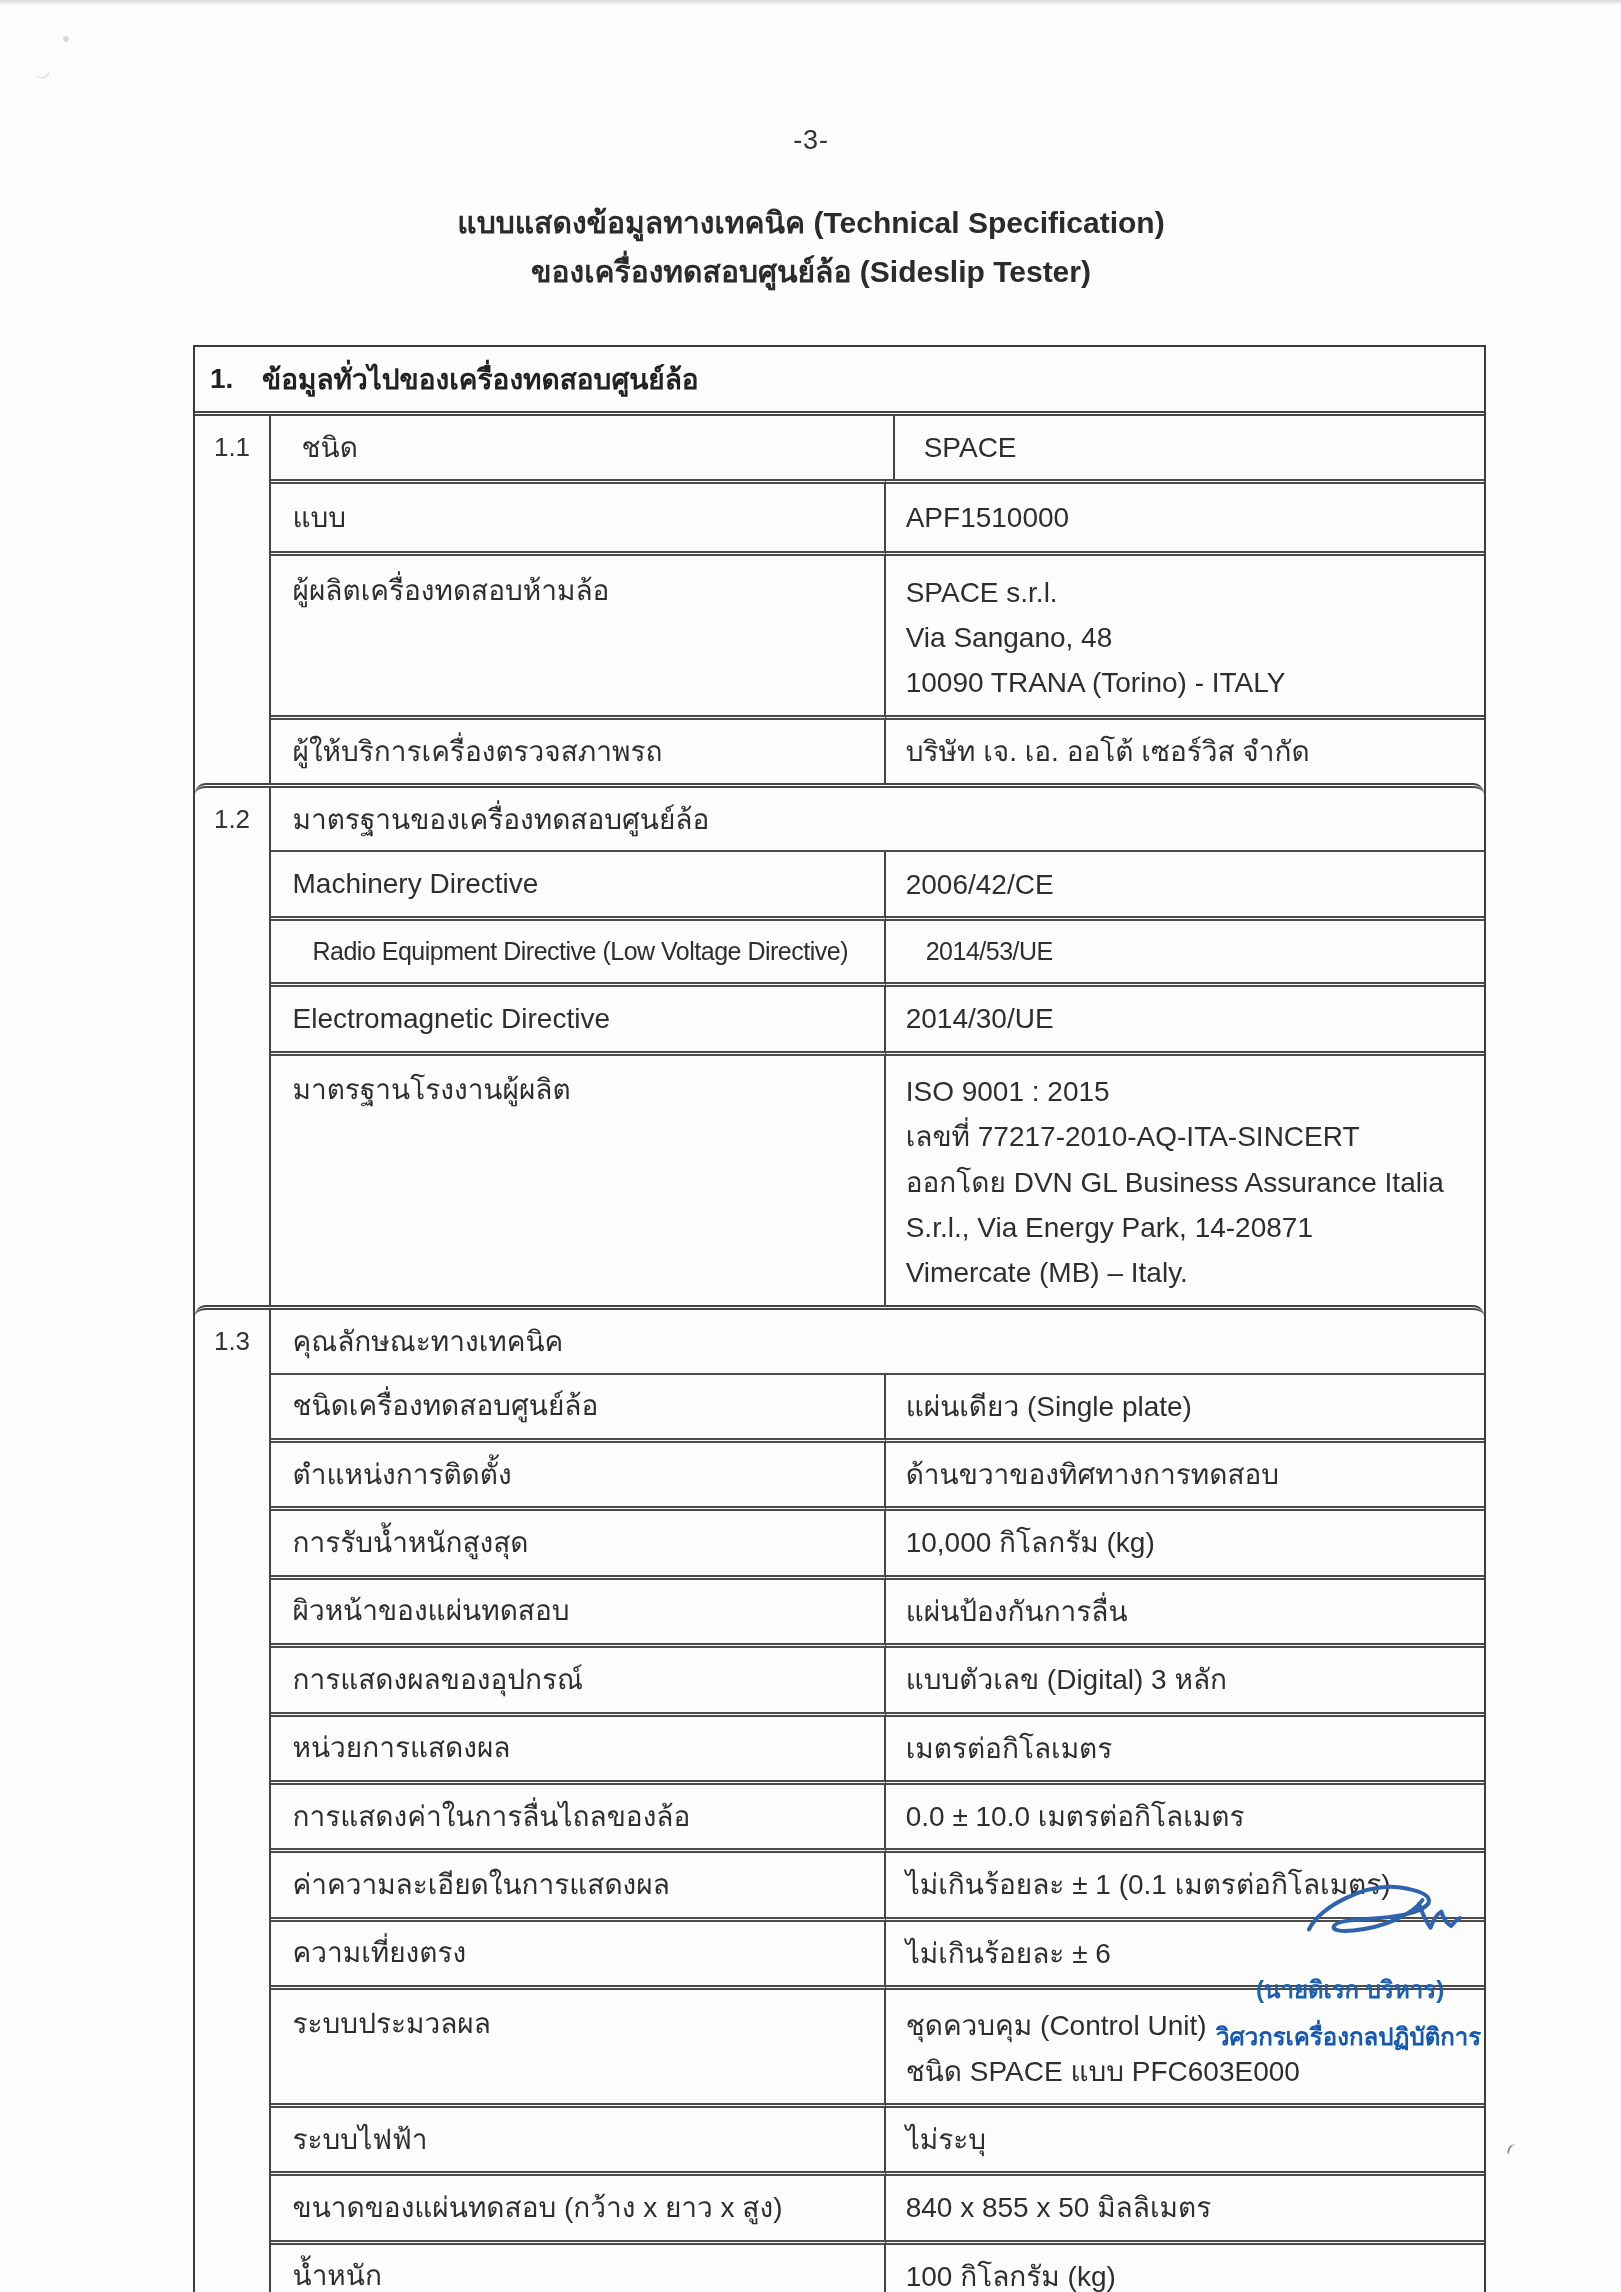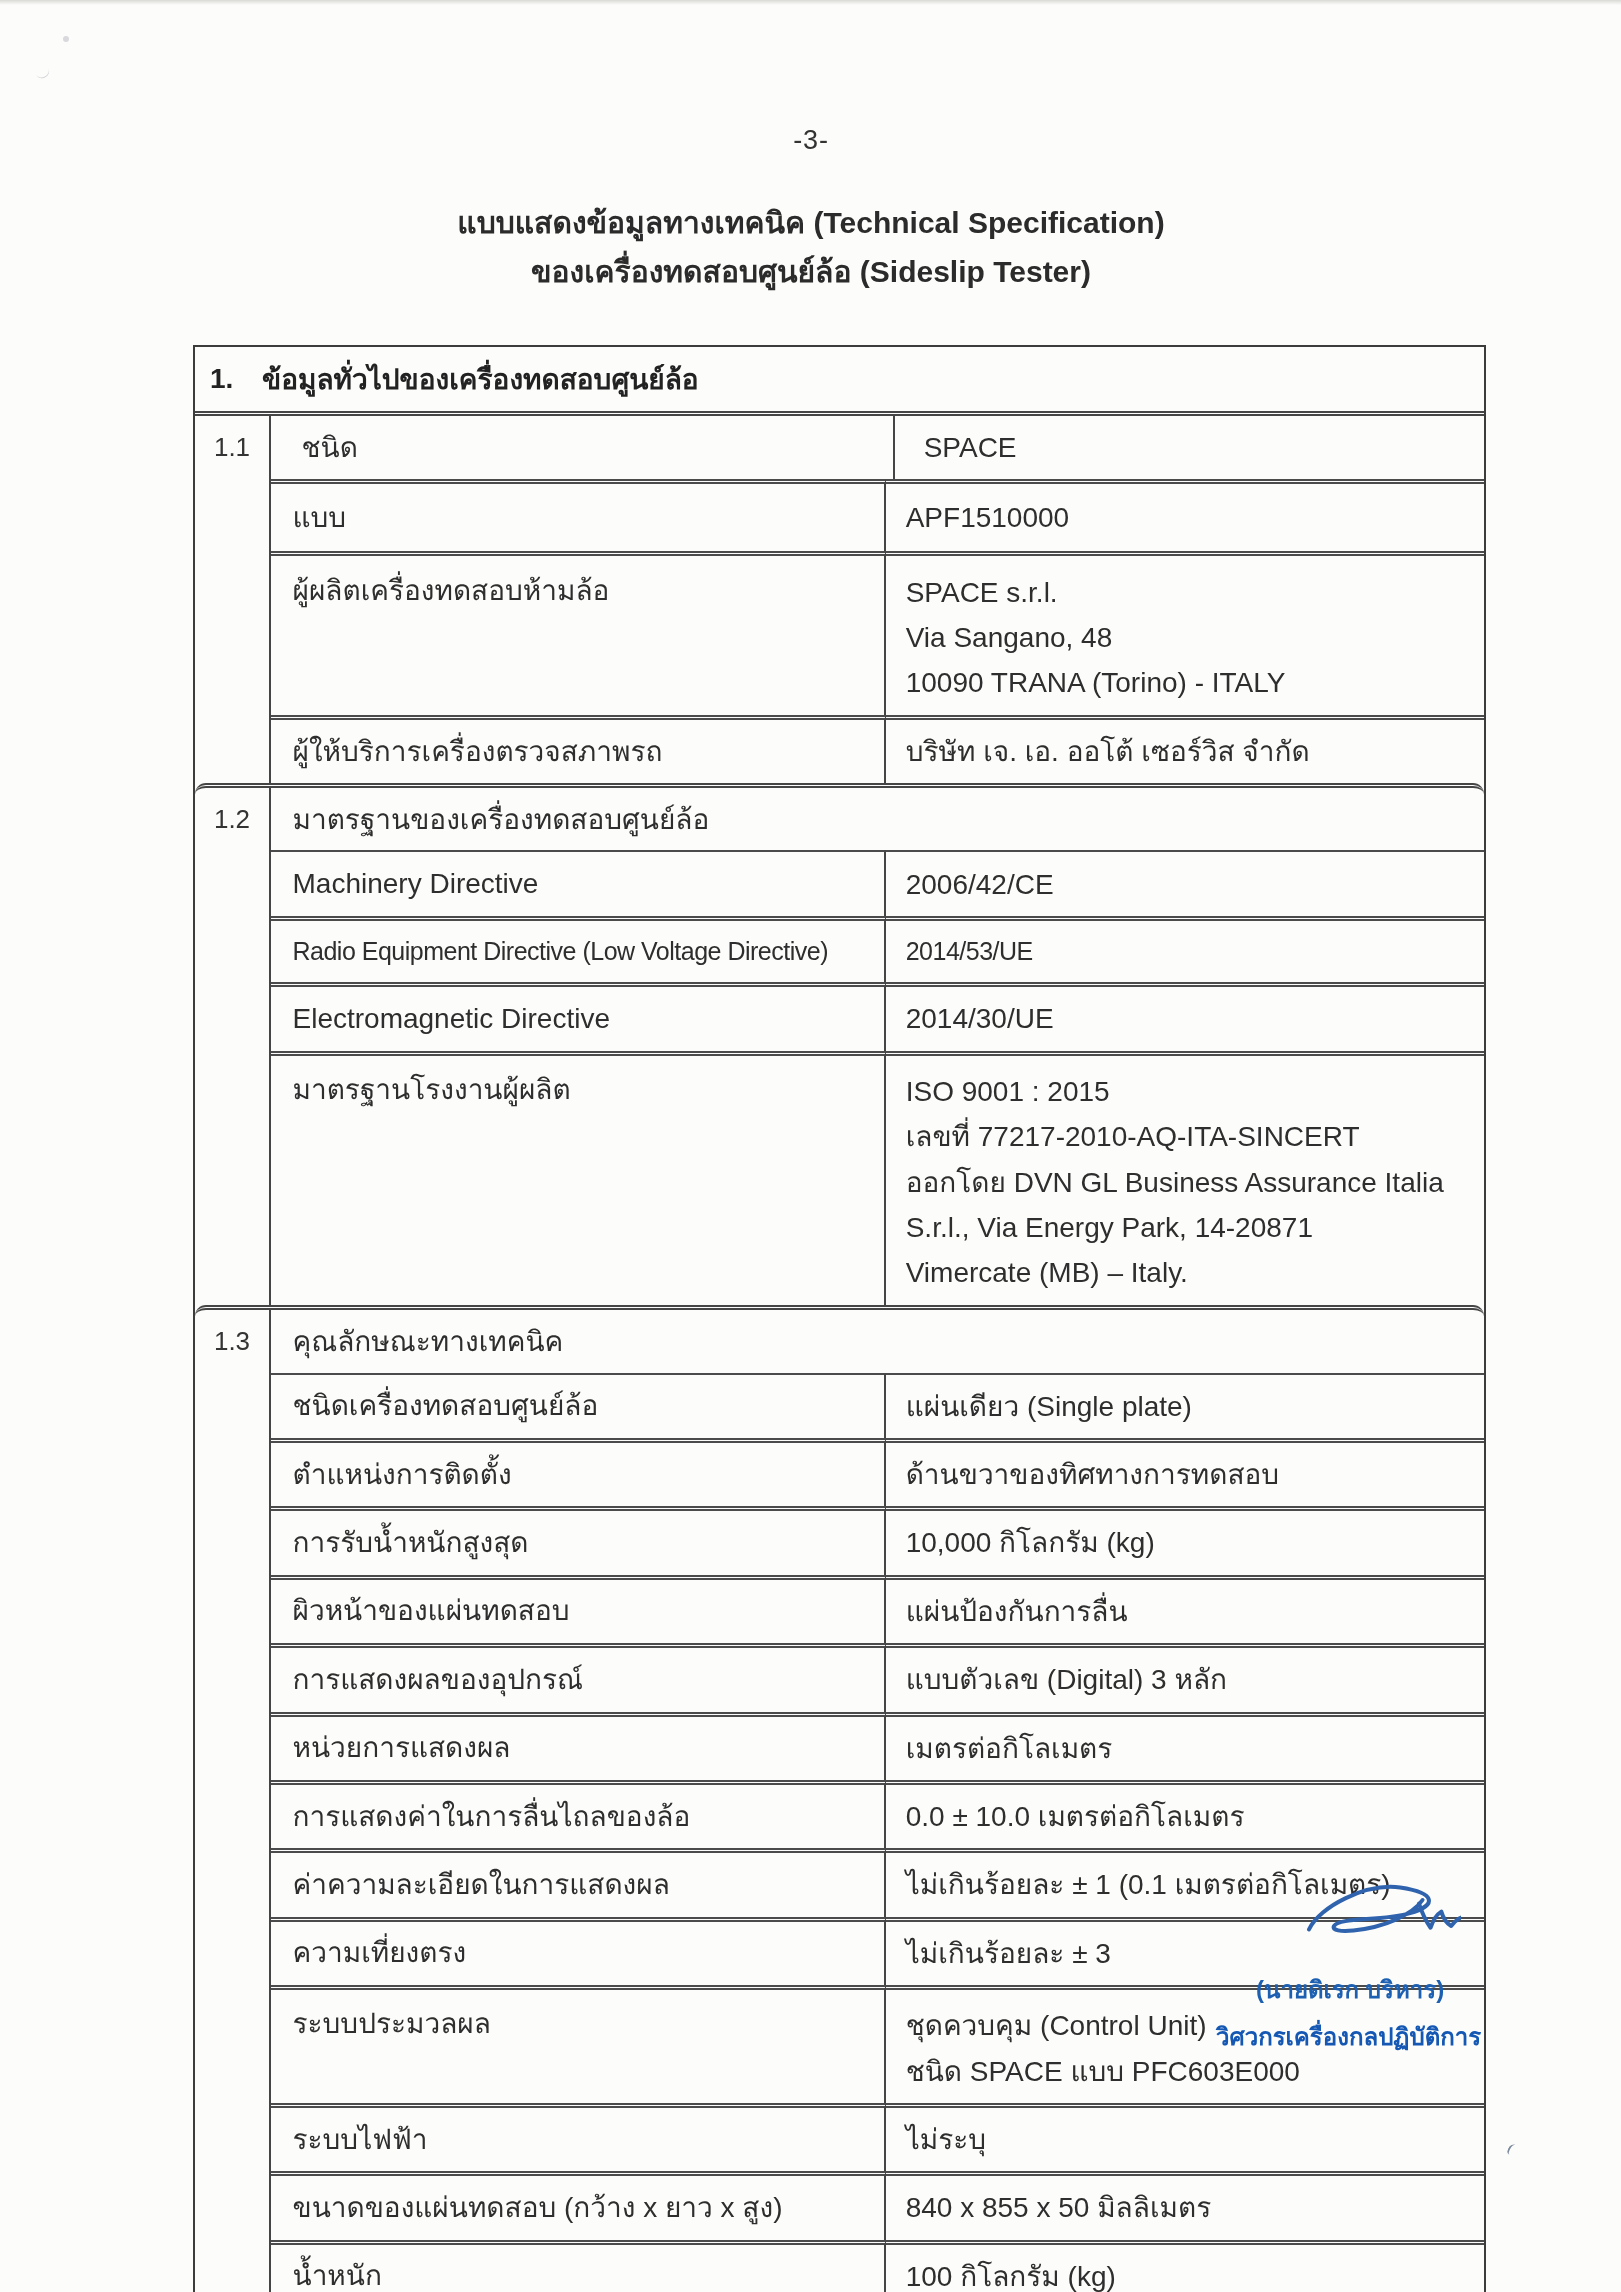--- a/index.html
+++ b/index.html
@@ -66,21 +66,21 @@
   }
   
   .sec1{
     min-height:69px;font-weight:bold;font-size:28px;
     display:flex;align-items:center;
     border-bottom:5.4px double #454545;
     padding-left:15px;box-sizing:border-box;color:#222;
   }
   .sec1 .secno{flex:0 0 52px;}
   .top .lcell,.top .vcell{align-items:flex-start;padding-top:13.4px;}
-  .tight span{font-size:25px;letter-spacing:-0.5px;white-space:nowrap;}
+  .tight span{font-size:25px;letter-spacing:-0.5px;white-space:nowrap;margin-left:20px;}
   
   .sig{position:absolute;left:1300px;top:1874px;width:161px;height:86px;z-index:5;}
   .stamp-name{
     position:absolute;left:1256px;top:1970px;z-index:5;
     font-size:24px;font-weight:bold;color:#1d60b2;white-space:nowrap;
   }
   .stamp-title{
     position:absolute;left:1216px;top:2017px;z-index:5;
     font-size:24px;font-weight:bold;color:#1558b4;white-space:nowrap;
   }
@@ -276,21 +276,21 @@
       <div class="vcell">
           <span>ไม่เกินร้อยละ ± 1 (0.1 เมตรต่อกิโลเมตร)</span>
         </div>
     </div>
     <div class="trow sub" style="min-height:56px">
       <div class="ncell"></div>
       <div class="lcell">
           <span>ความเที่ยงตรง</span>
         </div>
       <div class="vcell">
-          <span>ไม่เกินร้อยละ ± 3</span>
+          <span>ไม่เกินร้อยละ ± 6</span>
         </div>
     </div>
     <div class="trow sub top" style="min-height:106px">
       <div class="ncell"></div>
       <div class="lcell">
           <span>ระบบประมวลผล</span>
         </div>
       <div class="vcell">
           <span>ชุดควบคุม (Control Unit)
 ชนิด SPACE แบบ PFC603E000</span>

